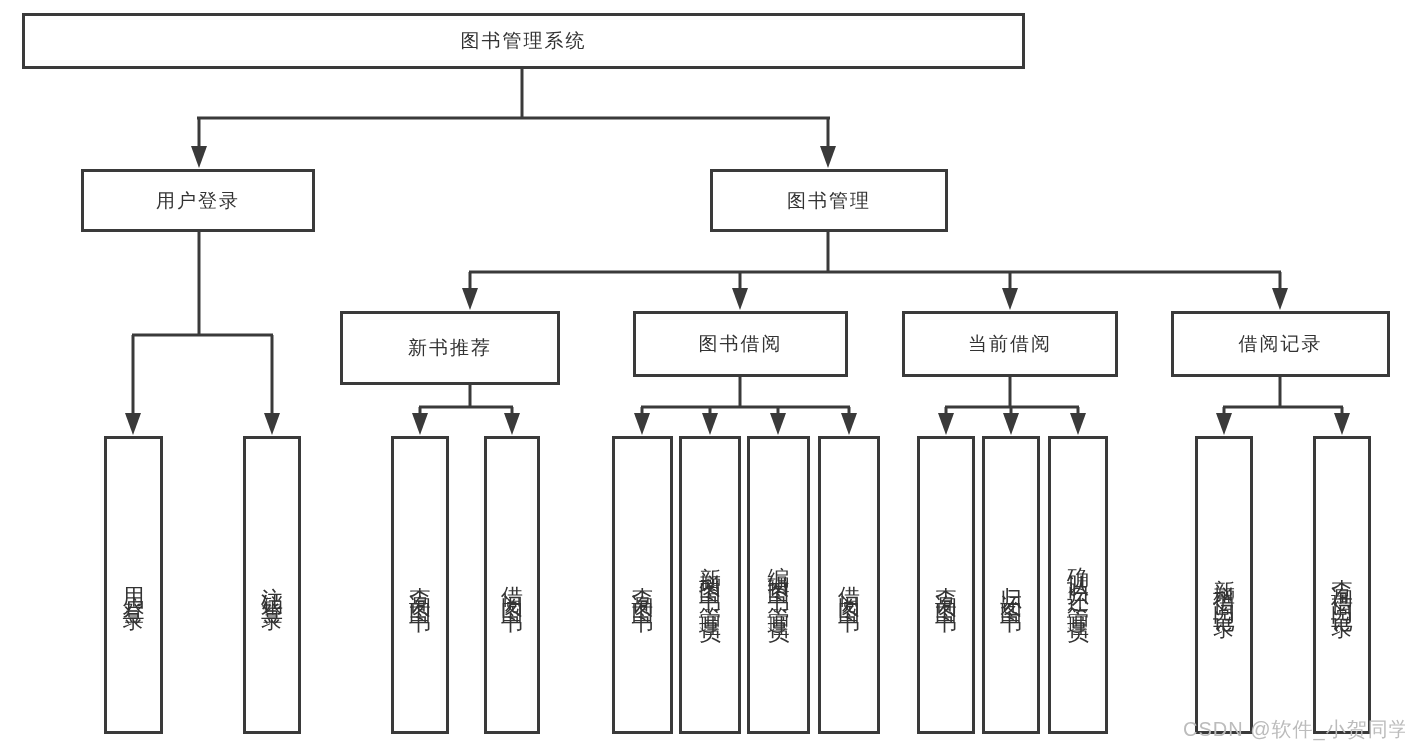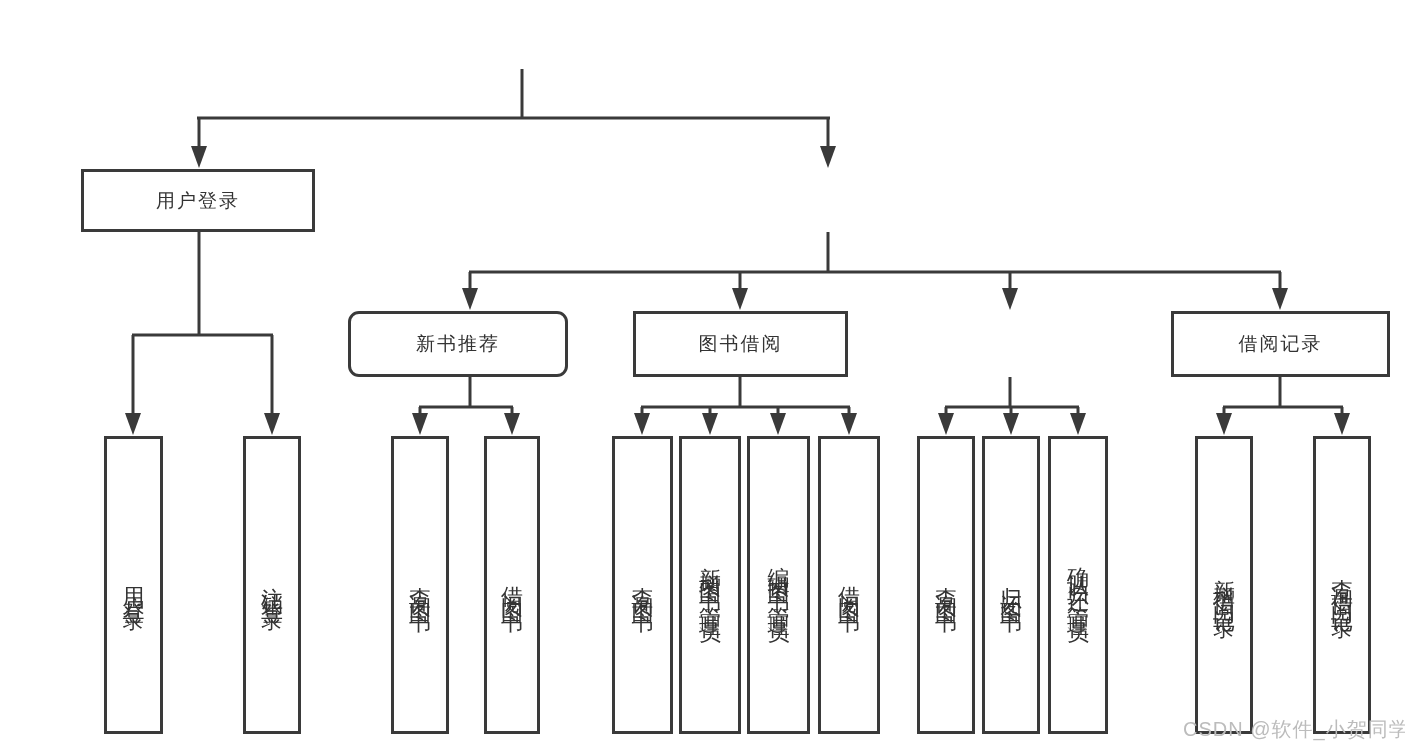--- a/index.html
+++ b/index.html
@@ -127,25 +127,28 @@
       <polygon points="770,413 786,413 778,435"></polygon>
       <polygon points="841,413 857,413 849,435"></polygon>
       <polygon points="938,413 954,413 946,435"></polygon>
       <polygon points="1003,413 1019,413 1011,435"></polygon>
       <polygon points="1070,413 1086,413 1078,435"></polygon>
       <polygon points="1216,413 1232,413 1224,435"></polygon>
       <polygon points="1334,413 1350,413 1342,435"></polygon>
     </g>
   </svg>
 
+  <div class="hbox" style="left:22px; top:13px; width:1003px; height:56px;">图书管理系统</div>
 
   <div class="hbox" style="left:81px; top:169px; width:234px; height:63px;">用户登录</div>
+  <div class="hbox" style="left:710px; top:169px; width:238px; height:63px;">图书管理</div>
 
-  <div class="hbox" style="left:348px; top:311px; width:220px; height:66px;border-radius:11px;">新书推荐</div>
+  <div class="hbox" style="left:340px; top:311px; width:220px; height:74px;">新书推荐</div>
   <div class="hbox" style="left:633px; top:311px; width:215px; height:66px;text-align:right;">图书借阅</div>
+  <div class="hbox" style="left:902px; top:311px; width:216px; height:66px;">当前借阅</div>
   <div class="hbox" style="left:1171px; top:311px; width:219px; height:66px;">借阅记录</div>
 
   <div class="vbox" style="left:104px; top:436px; width:59px; height:298px;">
     <span class="vlabel">用户登录</span>
   </div>
   <div class="vbox" style="left:243px; top:436px; width:58px; height:298px;">
     <span class="vlabel">注销登录</span>
   </div>
 
   <div class="vbox" style="left:391px; top:436px; width:58px; height:298px;">

